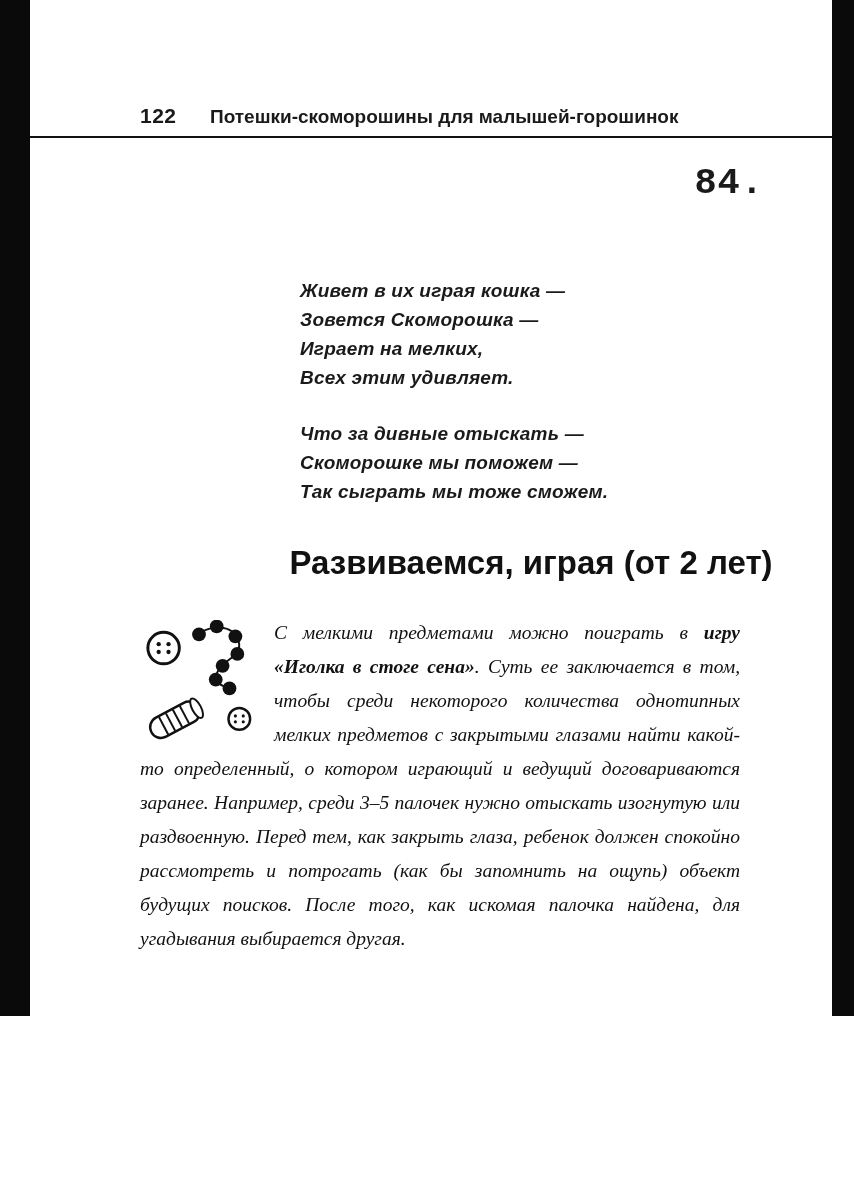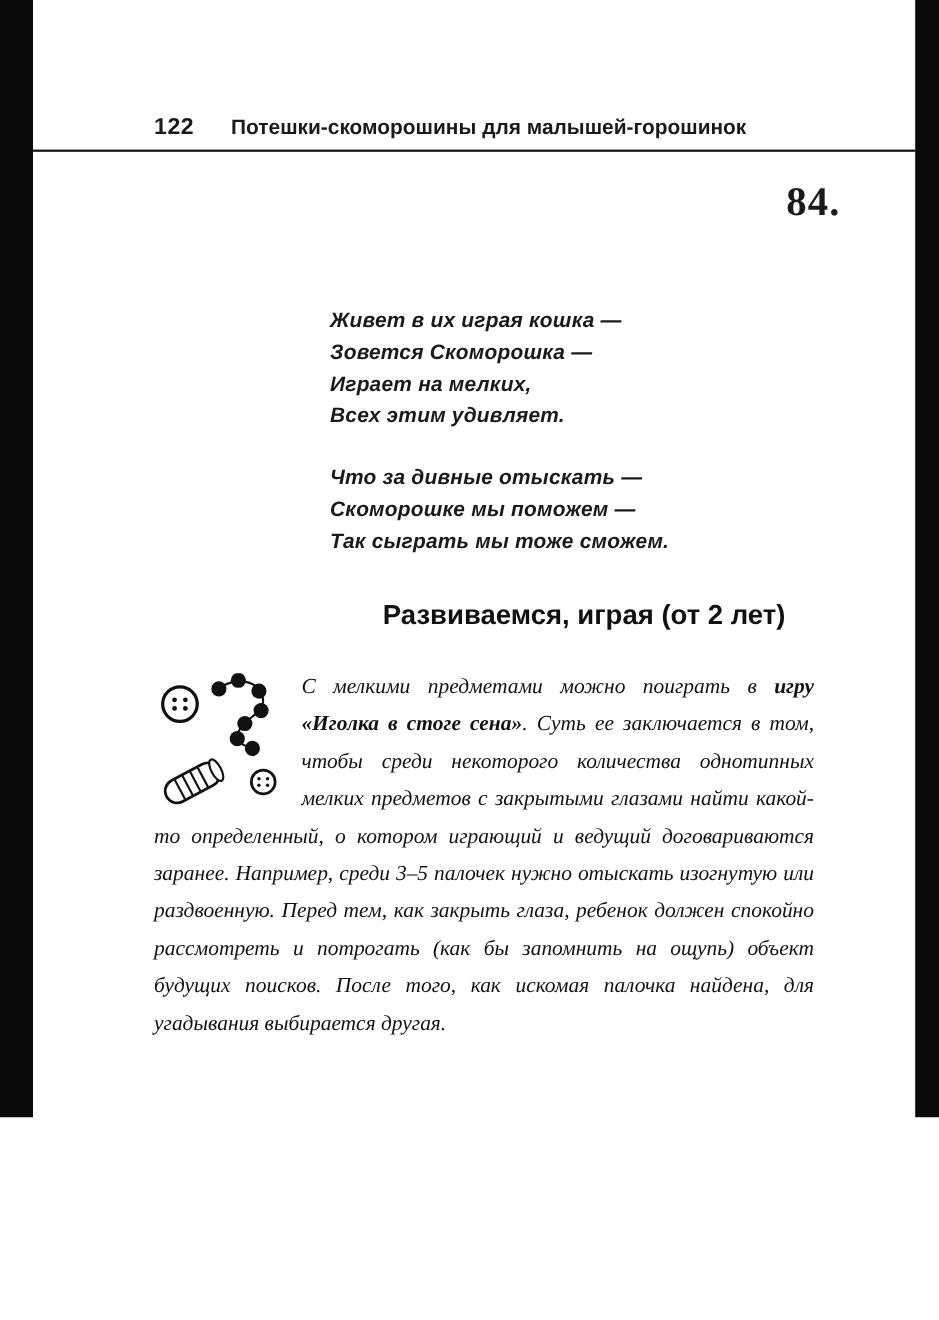--- a/index.html
+++ b/index.html
@@ -39,21 +39,21 @@
     text-align:left;
     font-size:19px;
   }
   .rule{height:2px;background:#111;margin-top:8px;}
 
   
   .item-number{
     margin-top:24px;
     padding-right:68px;
     text-align:right;
-    font-family:Liberation Serif, serif;
+    font-family:Liberation Mono, monospace;
     font-weight:bold;
     font-size:37px;
     letter-spacing:1px;
   }
 
   
   .poem{
     margin-top:72px;
     margin-left:270px;
     font-family:"Liberation Sans", sans-serif;
@@ -64,21 +64,21 @@
     letter-spacing:.2px;
   }
   .stanza + .stanza{margin-top:27px;}
 
   
   .activity-heading{
     margin:38px 0 0 200px;
     text-align:center;
     font-family:"Liberation Sans", sans-serif;
     font-weight:bold;
-    font-size:25px;
+    font-size:33px;
     color:#111;
   }
   .activity-body{
     margin:34px 92px 0 110px;
     font-size:19.5px;
     line-height:34px;
     text-align:justify;
     color:#111;
     font-style:italic;
   }

